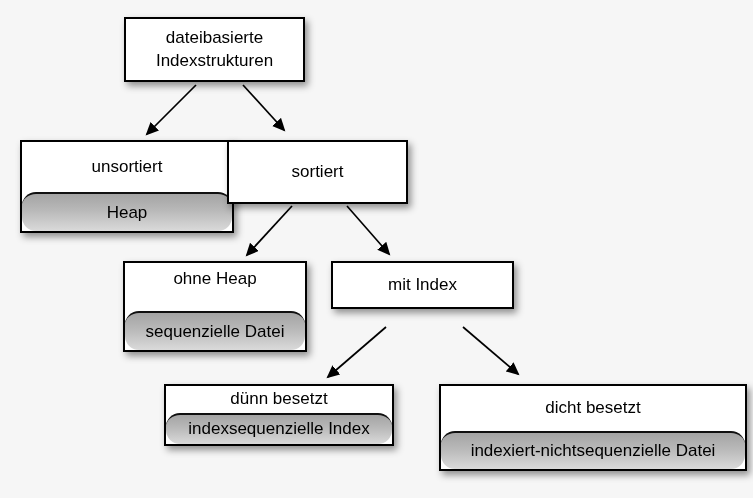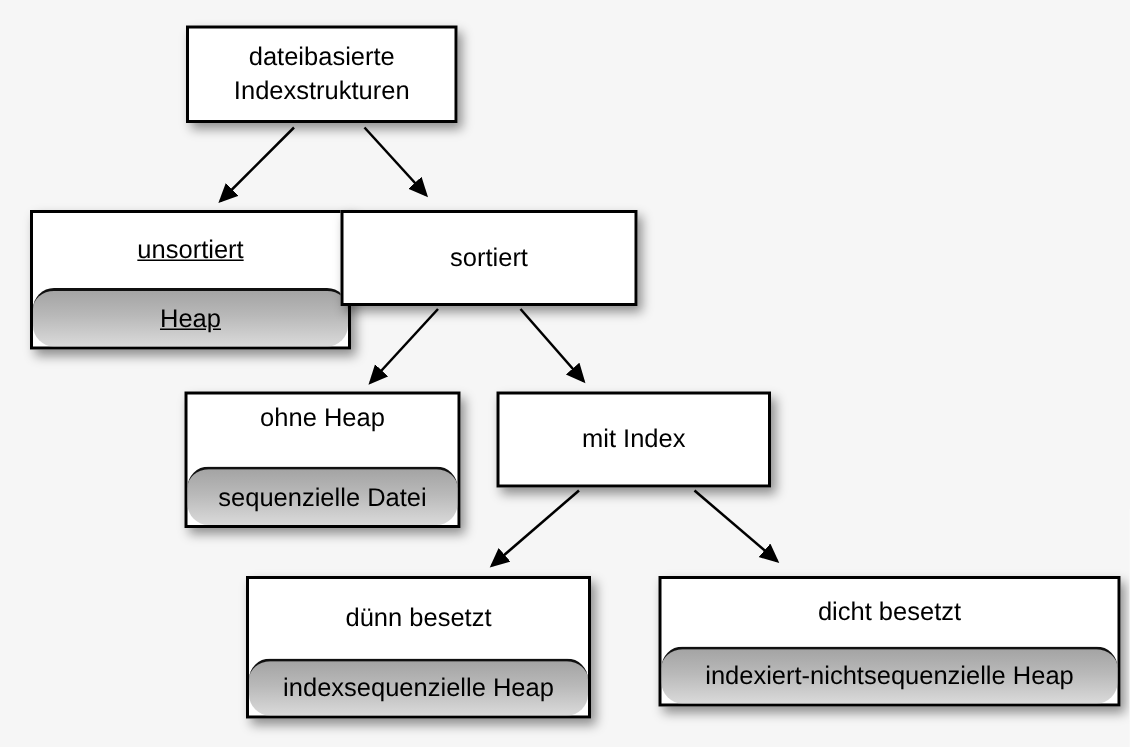--- a/index.html
+++ b/index.html
@@ -50,27 +50,27 @@
     align-items: center;
     justify-content: center;
     text-align: center;
     font-size: 17px;
     color: #000000;
     padding: 0 6px;
     border-radius: 14px;
   }
   
   #n-root        { left: 124px; top: 17px;  width: 181px; height: 65px; }
-  #n-unsortiert  { left: 20px;  top: 140px; width: 214px; height: 93px; text-decoration: underline; }
+  #n-unsortiert  { left: 20px;  top: 140px; width: 214px; height: 93px; }
   #n-unsortiert .band { height: 37px; }
-  #n-sortiert    { left: 227px; top: 140px; width: 198px; height: 64px; }
+  #n-sortiert    { left: 227px; top: 140px; width: 181px; height: 64px; }
   #n-ohne-index  { left: 123px; top: 261px; width: 184px; height: 91px; }
   #n-ohne-index .band { height: 37px; margin-top: 16px; }
-  #n-mit-index   { left: 331px; top: 261px; width: 183px; height: 64px; }
-  #n-duenn       { left: 164px; top: 384px; width: 230px; height: 95px; }
+  #n-mit-index   { left: 331px; top: 261px; width: 183px; height: 48px; }
+  #n-duenn       { left: 164px; top: 384px; width: 230px; height: 62px; }
   #n-duenn .band { height: 36px; }
   #n-dicht       { left: 415px; top: 384px; width: 308px; height: 87px; margin-left: 24px; }
   #n-dicht .band { height: 36px; }
 </style>
 </head>
 <body>
 
 <div class="canvas">
 
   <svg class="edges-layer" viewBox="0 0 753 498" xmlns="http://www.w3.org/2000/svg">
@@ -104,21 +104,21 @@
     <div class="title">ohne Heap</div>
     <div class="band">sequenzielle Datei</div>
   </div>
 
   <div class="node" id="n-mit-index">
     <div class="title">mit Index</div>
   </div>
 
   <div class="node" id="n-duenn">
     <div class="title">dünn besetzt</div>
-    <div class="band">indexsequenzielle Heap</div>
+    <div class="band">indexsequenzielle Index</div>
   </div>
 
   <div class="node" id="n-dicht">
     <div class="title">dicht besetzt</div>
-    <div class="band">indexiert-nichtsequenzielle Heap</div>
+    <div class="band">indexiert-nichtsequenzielle Datei</div>
   </div>
 
 </div>
 
 </body></html>

